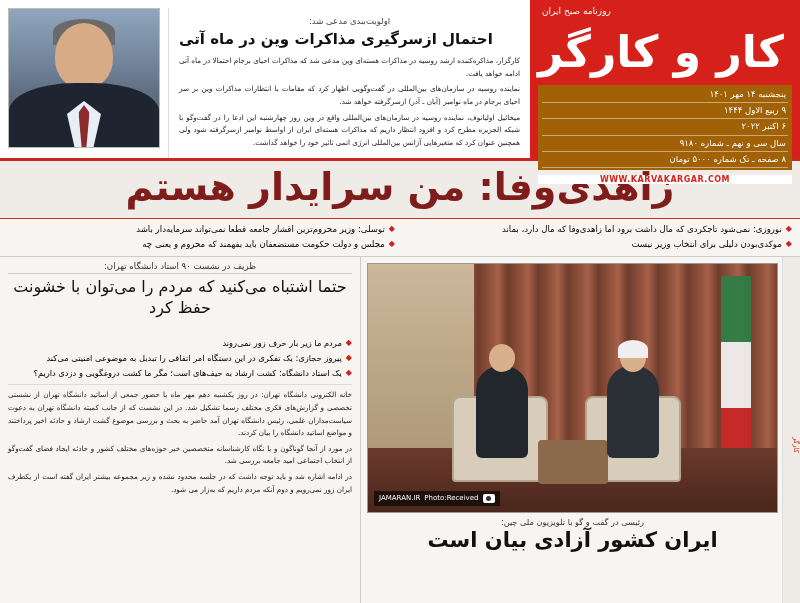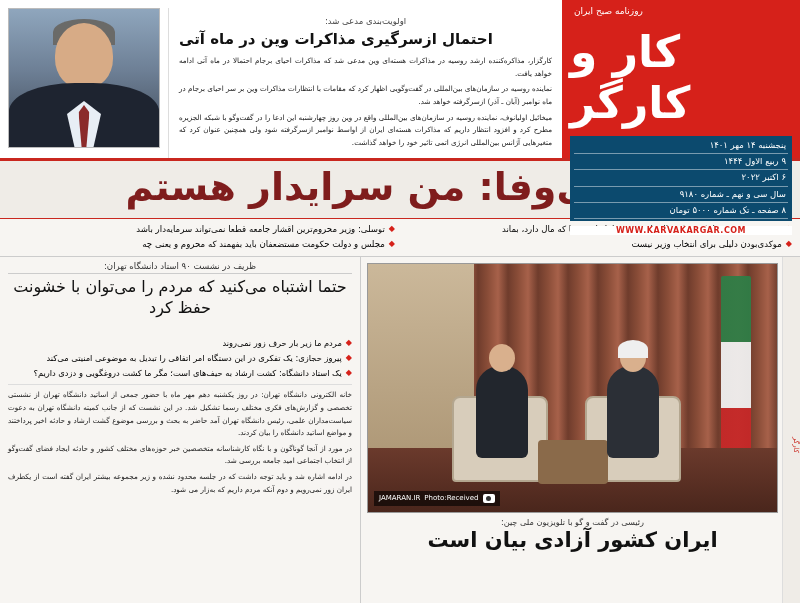--- a/index.html
+++ b/index.html
@@ -19,21 +19,21 @@
 
   
   .masthead {
     display: flex;
     flex-direction: row;
     height: 160px;
     background: #ffffff;
     border-bottom: 2px solid #c9271f;
   }
   .logo-block {
-    width: 238px;
+    width: 270px;
     background: #d6211a;
     color: #fff;
     position: relative;
     padding: 6px 8px;
   }
   .logo-top-line {
     text-align: left;
     font-size: 9px;
     padding-left: 4px;
     letter-spacing: 0.5px;
@@ -43,21 +43,21 @@
     font-size: 44px;
     font-weight: bold;
     text-align: left;
     margin-top: 10px;
     letter-spacing: -1px;
   }
   .logo-meta {
     margin-top: 8px;
     font-size: 8.5px;
     line-height: 1.55;
-    background: #0c4a6e;
+    background: #a16207;
     padding: 2px 4px;
   }
   .logo-meta-row {
     display: flex;
     justify-content: space-between;
     border-bottom: 1px solid rgba(255,255,255,.45);
     padding: 1px 2px;
   }
   .logo-site {
     margin-top: 5px;

